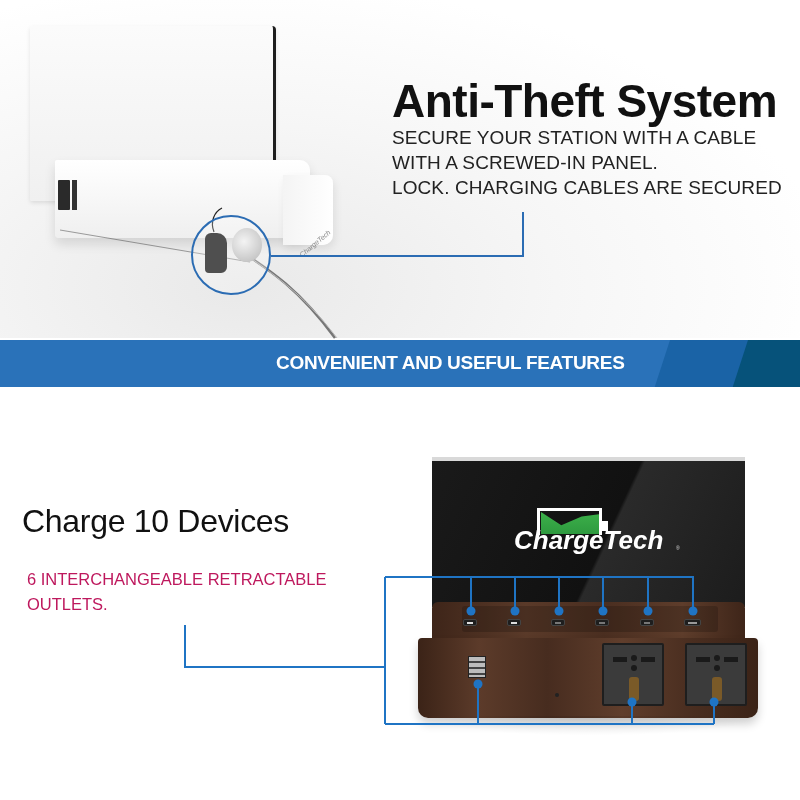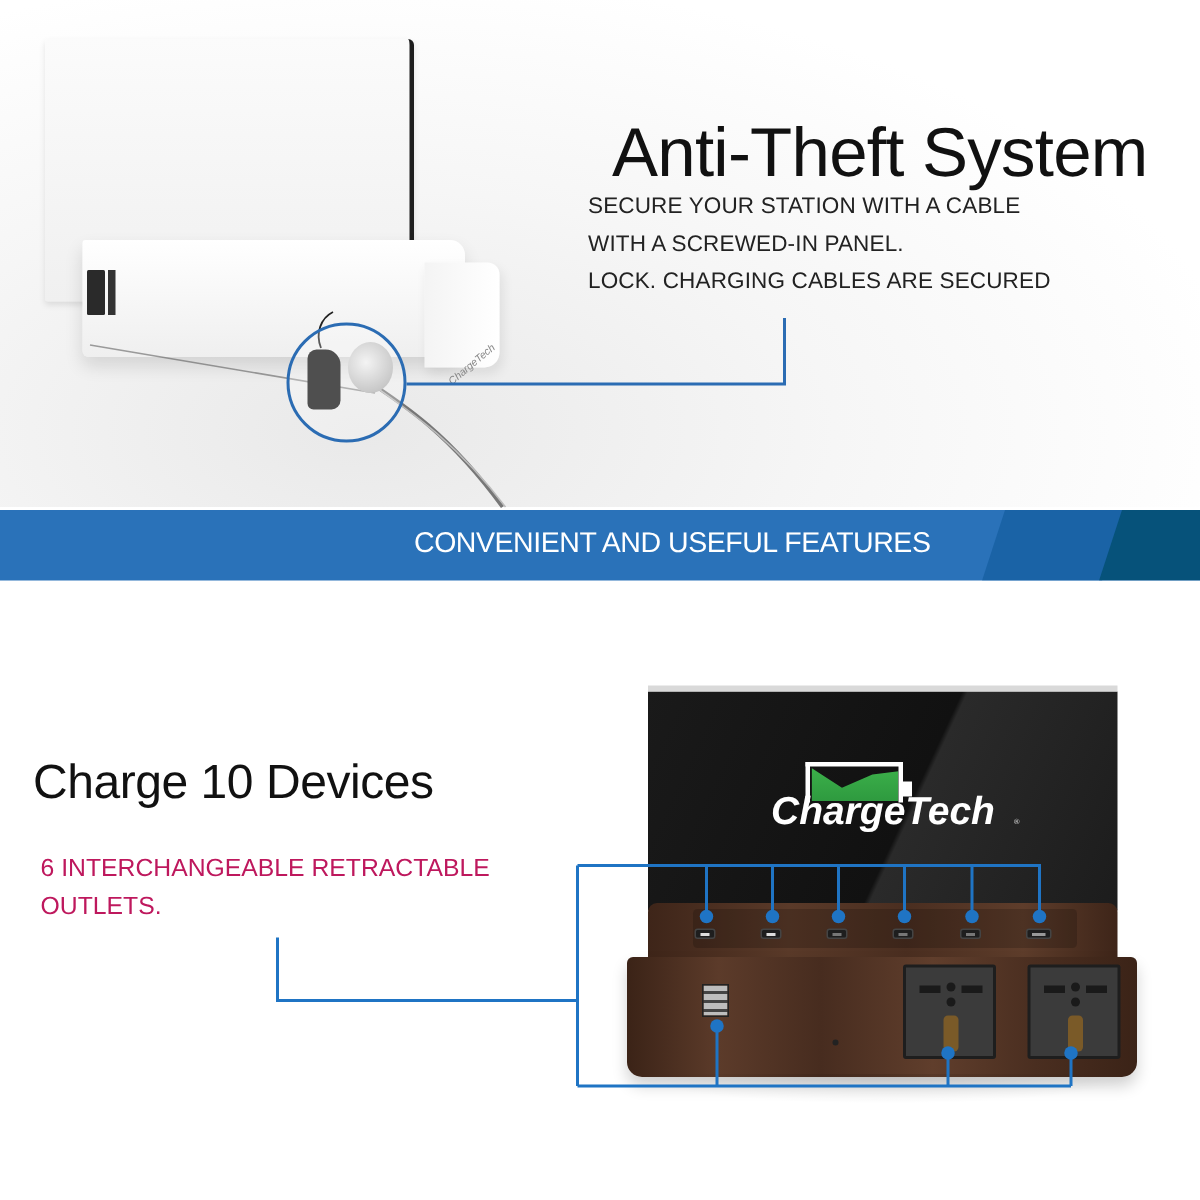--- a/index.html
+++ b/index.html
@@ -45,44 +45,44 @@
       border-radius: 50%;
     }
     .cable-svg { position: absolute; left: 0; top: 0; }
     .brand-small {
       position: absolute; left: 296px; top: 240px; font-size: 7px; color: #888;
       transform: rotate(-40deg); font-style: italic;
     }
 
     
     .title1 {
-      position: absolute; left: 408px; top: 74px; font-size: 46px; font-weight: 400;
+      position: absolute; left: 392px; top: 74px; font-size: 46px; font-weight: 700;
       letter-spacing: -0.5px; color: #111; white-space: nowrap;
     }
     .body1 {
       position: absolute; left: 392px; top: 125px; width: 400px;
-      font-size: 15px; line-height: 25px; color: #222; letter-spacing: 0.1px;
+      font-size: 19px; line-height: 25px; color: #222; letter-spacing: 0.1px;
     }
     .body1 div { white-space: nowrap; }
 
     
     .banner {
       position: absolute; left: 0; top: 340px; width: 800px; height: 47px;
       background: #2a72b9; overflow: hidden;
     }
     .banner .stripe1 {
       position: absolute; top: 0; left: 670px; width: 80px; height: 47px;
       background: #1a63a6; transform: skewX(-18deg); transform-origin: top left;
     }
     .banner .stripe2 {
       position: absolute; top: 0; left: 748px; width: 90px; height: 47px;
       background: #06527a; transform: skewX(-18deg); transform-origin: top left;
     }
     .banner-text {
-      position: absolute; left: 276px; top: 12px; font-size: 19px; font-weight: 400;
+      position: absolute; left: 276px; top: 12px; font-size: 19px; font-weight: 700;
       color: #ffffff; letter-spacing: -0.3px; white-space: nowrap;
     }
 
     
     .title2 {
       position: absolute; left: 22px; top: 503px; font-size: 32px; font-weight: 400;
       color: #111; letter-spacing: -0.3px; white-space: nowrap;
     }
     .body2 {
       position: absolute; left: 27px; top: 567px; width: 360px;

